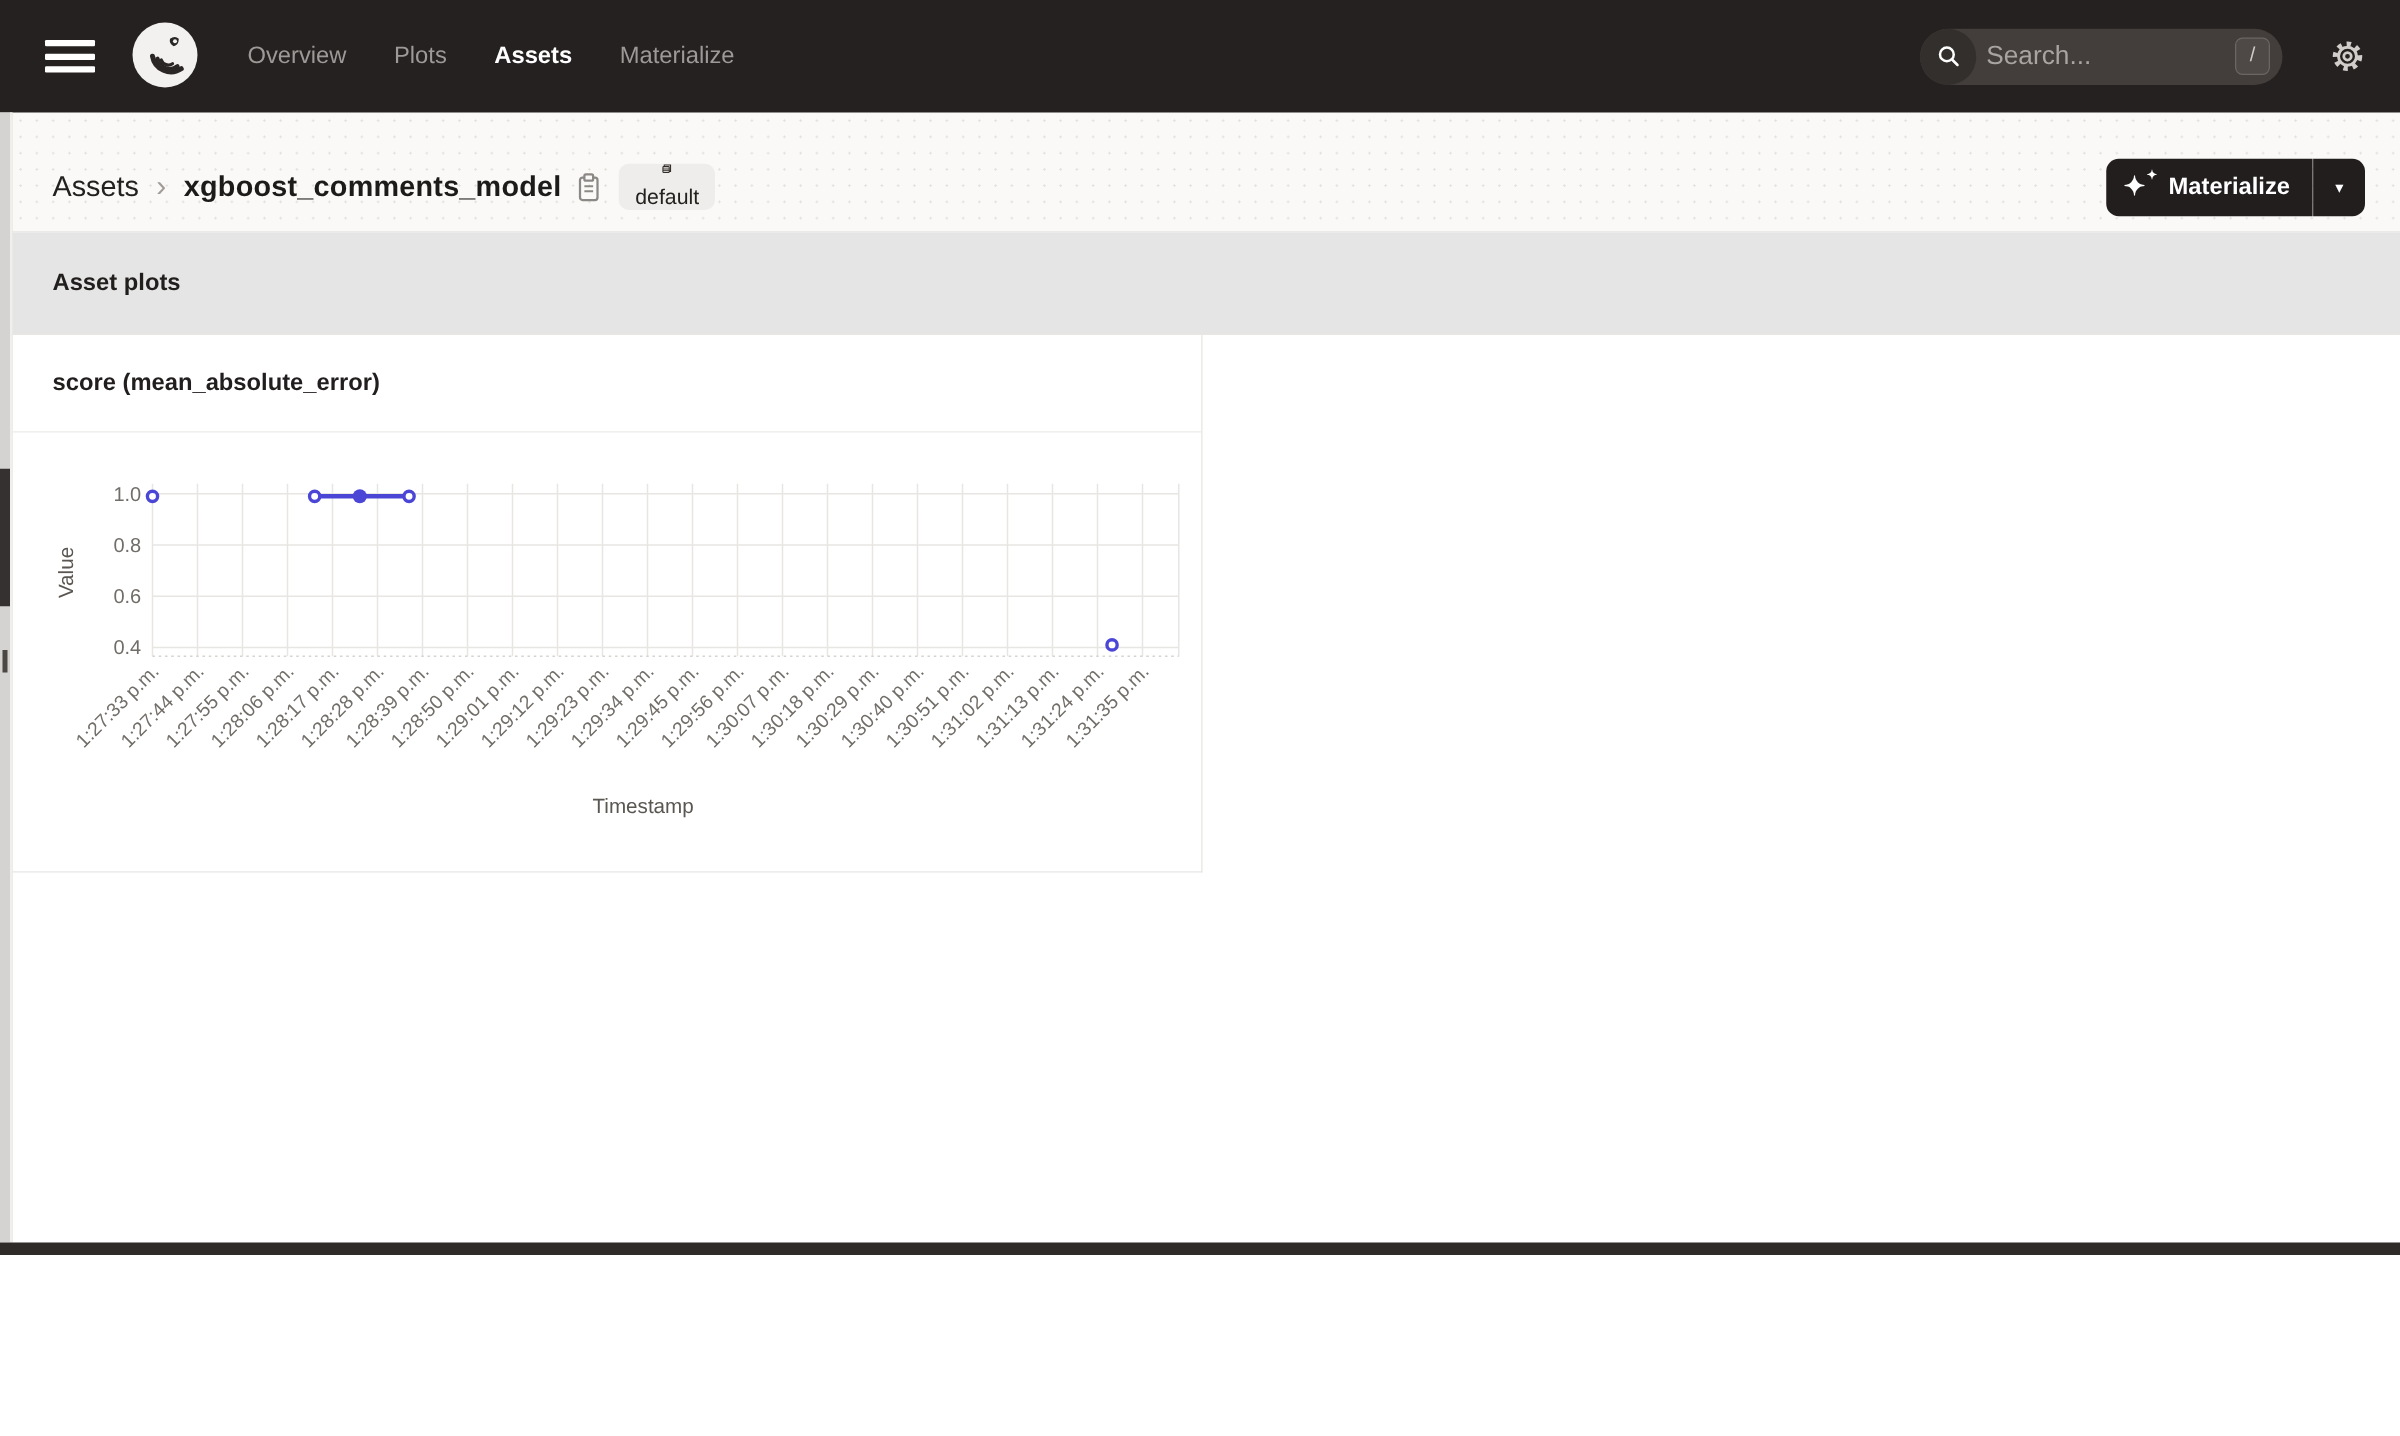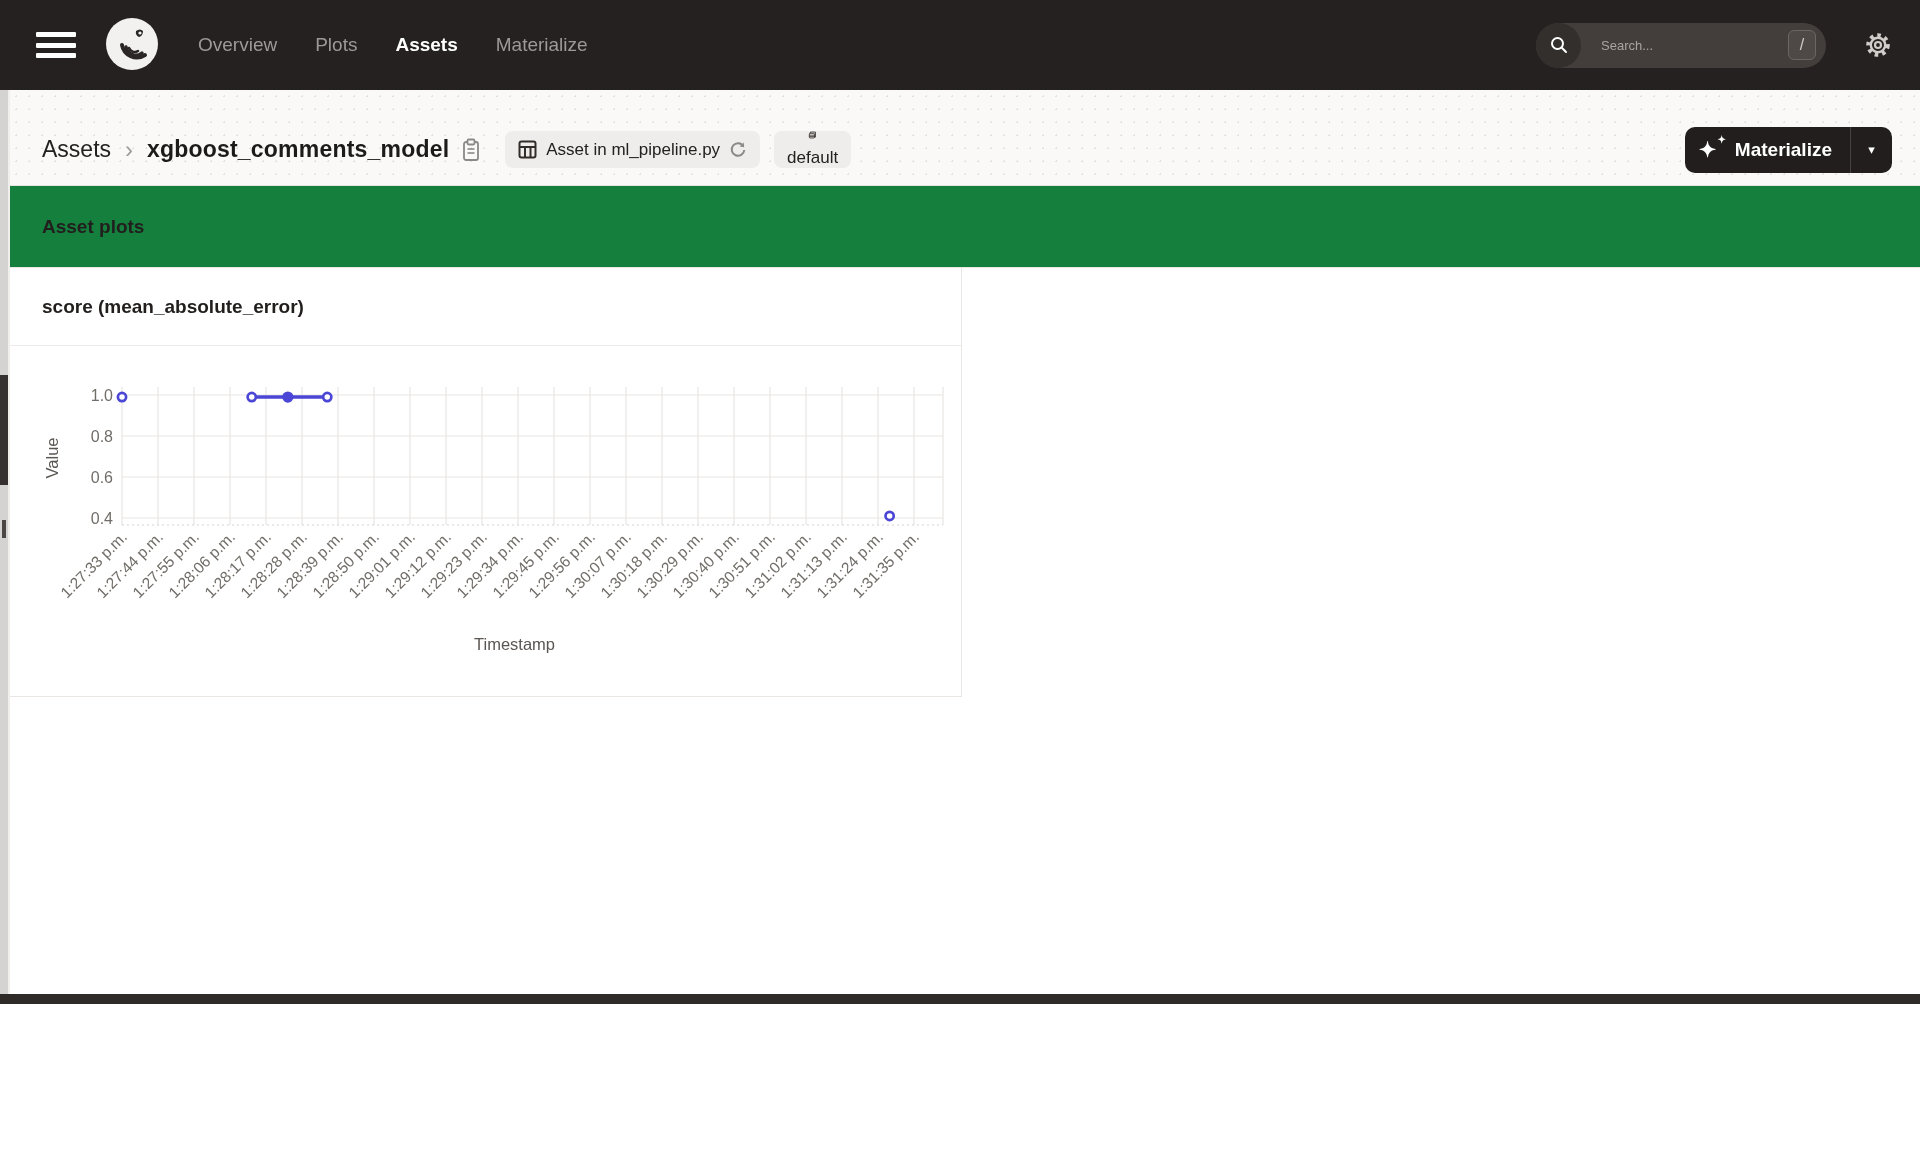--- a/index.html
+++ b/index.html
@@ -17,21 +17,21 @@
   .topnav { position:relative; height:90px; background:#252120; display:flex; align-items:center; padding:0 28px 0 36px; z-index:4; }
   .hamburger { width:40px; height:26px; display:flex; flex-direction:column; justify-content:space-between; cursor:pointer; background:none; border:none; }
   .hamburger span { display:block; height:5px; background:#ffffff; border-radius:1px; }
   .logo { margin-left:26px; width:60px; height:60px; flex:0 0 auto; }
   .nav-links { display:flex; align-items:center; margin-left:36px; gap:38px; }
   .nav-link { font-size:19px; color:#9d9996; text-decoration:none; cursor:pointer; background:none; border:none; font-family:inherit; }
   .nav-link.active { color:#ffffff; font-weight:bold; }
   .nav-spacer { flex:1; }
   .search-pill { display:flex; align-items:center; width:290px; height:45px; background:#433e3c; border-radius:23px; overflow:hidden; cursor:text; }
   .search-iconwrap { width:45px; height:45px; border-radius:50%; background:#332f2d; display:flex; align-items:center; justify-content:center; flex:0 0 auto; }
-  .search-placeholder { color:#a8a4a1; font-size:13px; margin-left:20px; flex:1; }
+  .search-placeholder { color:#a8a4a1; font-size:21px; margin-left:8px; flex:1; }
   .search-shortcut { margin-right:10px; min-width:28px; height:30px; padding:0 8px; border-radius:6px; background:#4e4947; border:1px solid #6b6663; color:#cfccc9; font-size:16px; display:flex; align-items:center; justify-content:center; }
   .gear-btn { margin-left:38px; background:none; border:none; cursor:pointer; display:flex; align-items:center; }
 
   
   .content { position:relative; margin-left:10px; z-index:3; }
   .page-header { background-color:#faf9f7; background-image:radial-gradient(#e4e1dd 1px, transparent 1px); background-size:13px 13px; border-bottom:1px solid #e7e4e1; }
   .breadcrumb-row { display:flex; align-items:center; justify-content:space-between; padding:24px 28px 0 32px; height:95px; }
   .bc-left { display:flex; align-items:center; }
   .bc-root { font-size:23px; color:#23211f; font-weight:500; cursor:pointer; }
   .bc-sep { font-size:24px; color:#a09c98; margin:0 14px; }
@@ -48,21 +48,21 @@
   .materialize-caret { width:42px; background:#211e1d; border:none; border-left:1px solid #474241; border-radius:0 10px 10px 0; color:#ffffff; font-size:13px; cursor:pointer; }
   .tabs-row { display:flex; align-items:flex-end; justify-content:space-between; padding:0 17px 0 32px; height:75px; }
   .tabs { display:flex; gap:30px; }
   .tab { background:none; border:none; font-family:inherit; font-size:19.5px; color:#36332f; font-weight:500; padding:0 2px 14px 2px; cursor:pointer; border-bottom:3px solid transparent; }
   .tab.active { color:#4a43cf; border-bottom-color:#4a43cf; }
   .status { display:flex; align-items:center; gap:14px; padding-bottom:14px; }
   .elapsed { font-size:19px; color:#b8b4b0; }
   .refresh-btn { background:none; border:none; cursor:pointer; display:flex; align-items:center; }
 
   
-  .section-row { height:82px; display:flex; align-items:center; padding-left:32px; border-bottom:1px solid #e9e6e3; background:#15803d; }
+  .section-row { height:82px; display:flex; align-items:center; padding-left:32px; border-bottom:1px solid #e9e6e3; background:#e5e5e5; }
   .section-title { font-size:19px; font-weight:bold; color:#211e1d; }
   .chart-card { width:952px; border-right:1px solid #e9e6e3; border-bottom:1px solid #e9e6e3; background:#ffffff; }
   .card-title-row { height:78px; display:flex; align-items:center; padding-left:32px; border-bottom:1px solid #edebe8; }
   .card-title { font-size:19px; font-weight:bold; color:#211e1d; }
   .card-body { padding:16px 0 10px 30px; }
   svg text { font-family:"Liberation Sans", sans-serif; }
 </style>
 </head>
 <body>
 
@@ -123,33 +123,20 @@
         <div class="bc-left">
           <span class="bc-root">Assets</span>
           <span class="bc-sep">›</span>
           <span class="bc-title">xgboost_comments_model</span>
           <button class="copy-btn">
             <svg width="20" height="24" viewBox="0 0 20 24">
                 <rect x="3" y="4" width="14" height="18" rx="2" fill="none" stroke="#8b8885" stroke-width="1.8"></rect>
                 <rect x="6.5" y="1.5" width="7" height="5" rx="1.2" fill="#faf9f7" stroke="#8b8885" stroke-width="1.8"></rect>
                 <line x1="6.5" y1="11" x2="13.5" y2="11" stroke="#8b8885" stroke-width="1.6"></line>
                 <line x1="6.5" y1="15" x2="13.5" y2="15" stroke="#8b8885" stroke-width="1.6"></line>
-              </svg>
-          </button>
-          <button class="chip loc">
-            <svg width="19" height="19" viewBox="0 0 19 19">
-                <rect x="1.5" y="1.5" width="16" height="16" rx="2" fill="none" stroke="#312d2a" stroke-width="2"></rect>
-                <line x1="1.5" y1="7" x2="17.5" y2="7" stroke="#312d2a" stroke-width="2"></line>
-                <line x1="7" y1="7" x2="7" y2="17.5" stroke="#312d2a" stroke-width="2"></line>
-                <line x1="12.5" y1="7" x2="12.5" y2="17.5" stroke="#312d2a" stroke-width="2"></line>
-              </svg>
-            <span>Asset in ml_pipeline.py</span>
-            <svg width="18" height="18" viewBox="0 0 18 18">
-                <path d="M14.4 5.2 A6.3 6.3 0 1 0 15.3 9" fill="none" stroke="#8d8986" stroke-width="2"></path>
-                <path d="M14.8 1.6 L15.1 6.2 L10.6 5.4 Z" fill="#8d8986"></path>
               </svg>
           </button>
           <button class="chip grp">
             <svg width="19" height="19" viewBox="0 0 19 19">
                 <path d="M4.5 5.5 V2.5 H16.5 V14.5 H13.5" fill="none" stroke="#312d2a" stroke-width="2"></path>
                 <rect x="2" y="5.5" width="12" height="11" rx="1.5" fill="none" stroke="#312d2a" stroke-width="2"></rect>
                 <line x1="2" y1="10" x2="14" y2="10" stroke="#312d2a" stroke-width="1.8"></line>
                 <line x1="2" y1="13.2" x2="14" y2="13.2" stroke="#312d2a" stroke-width="1.8"></line>
               </svg>
             <span>default</span>

